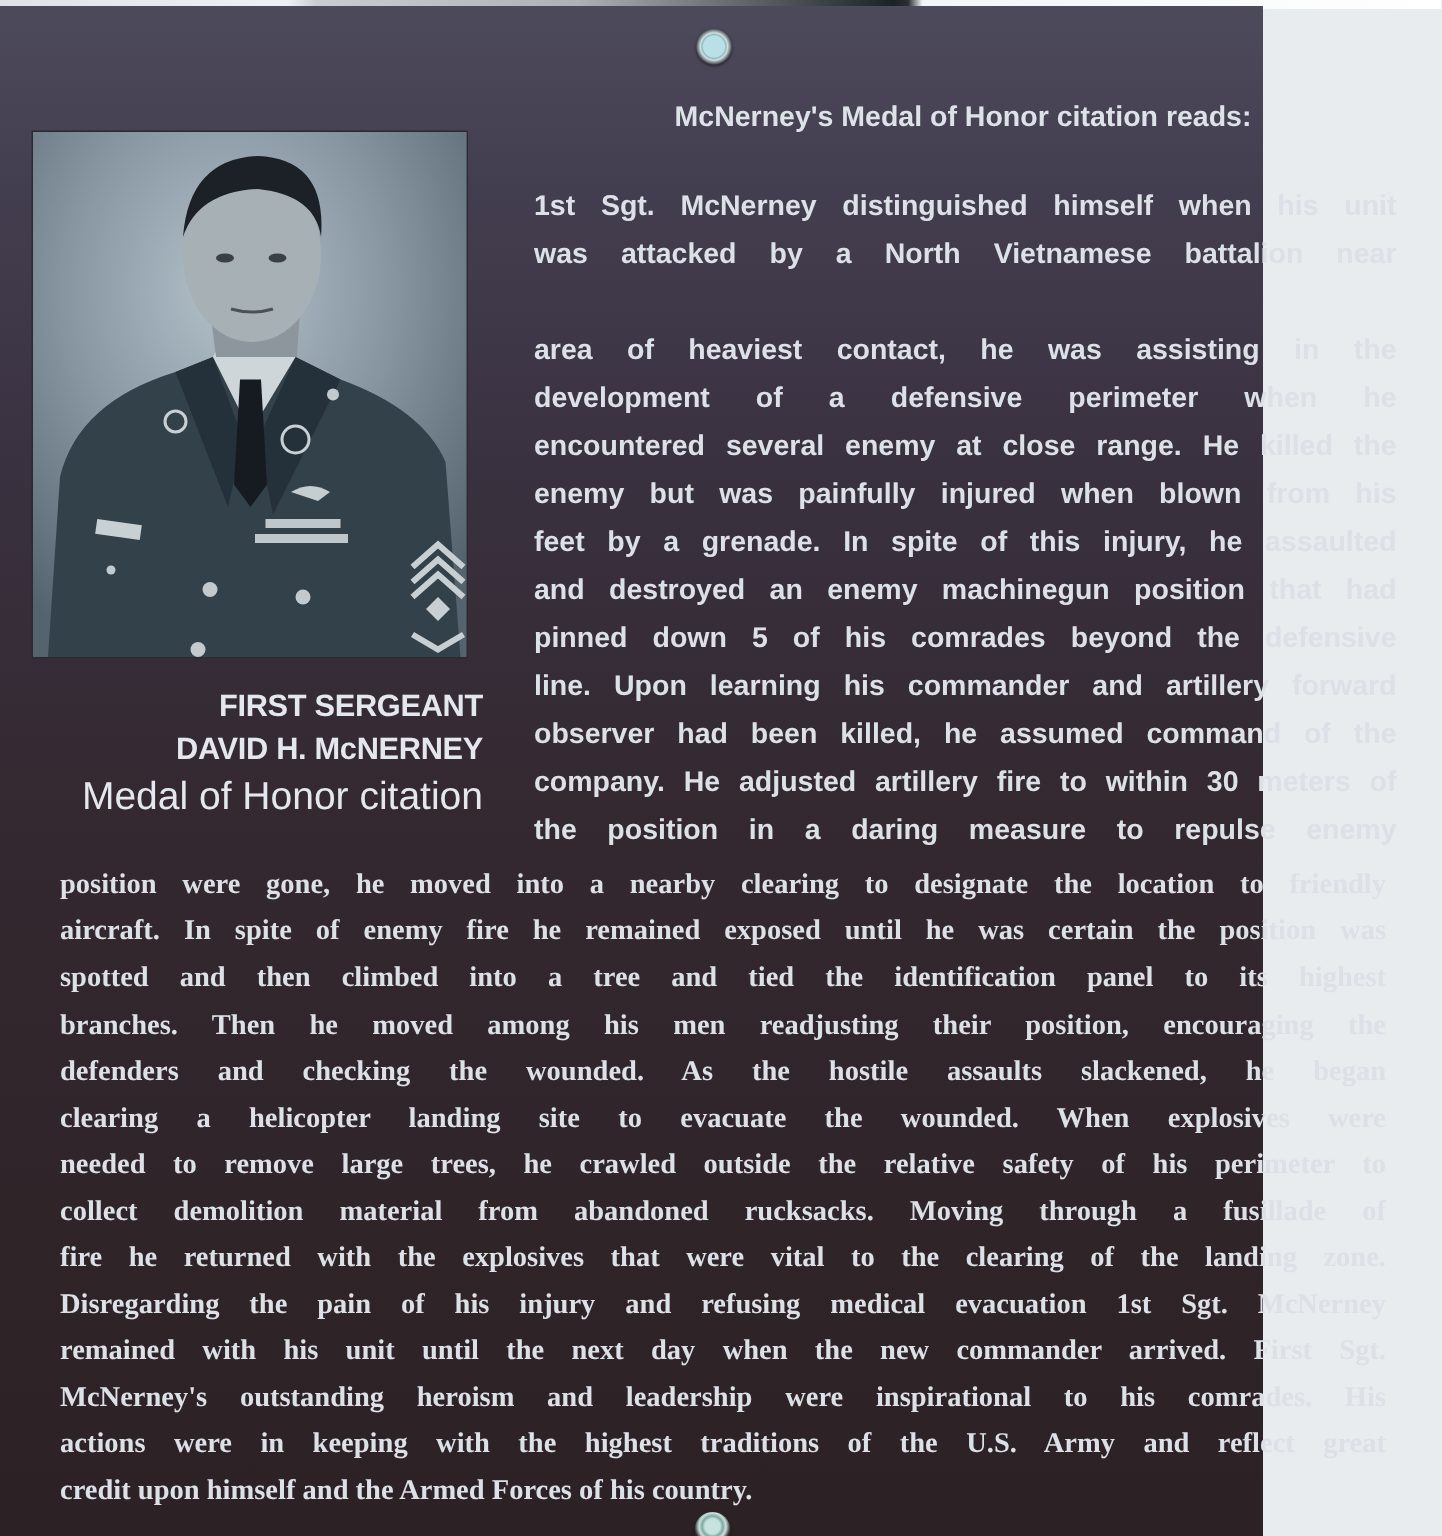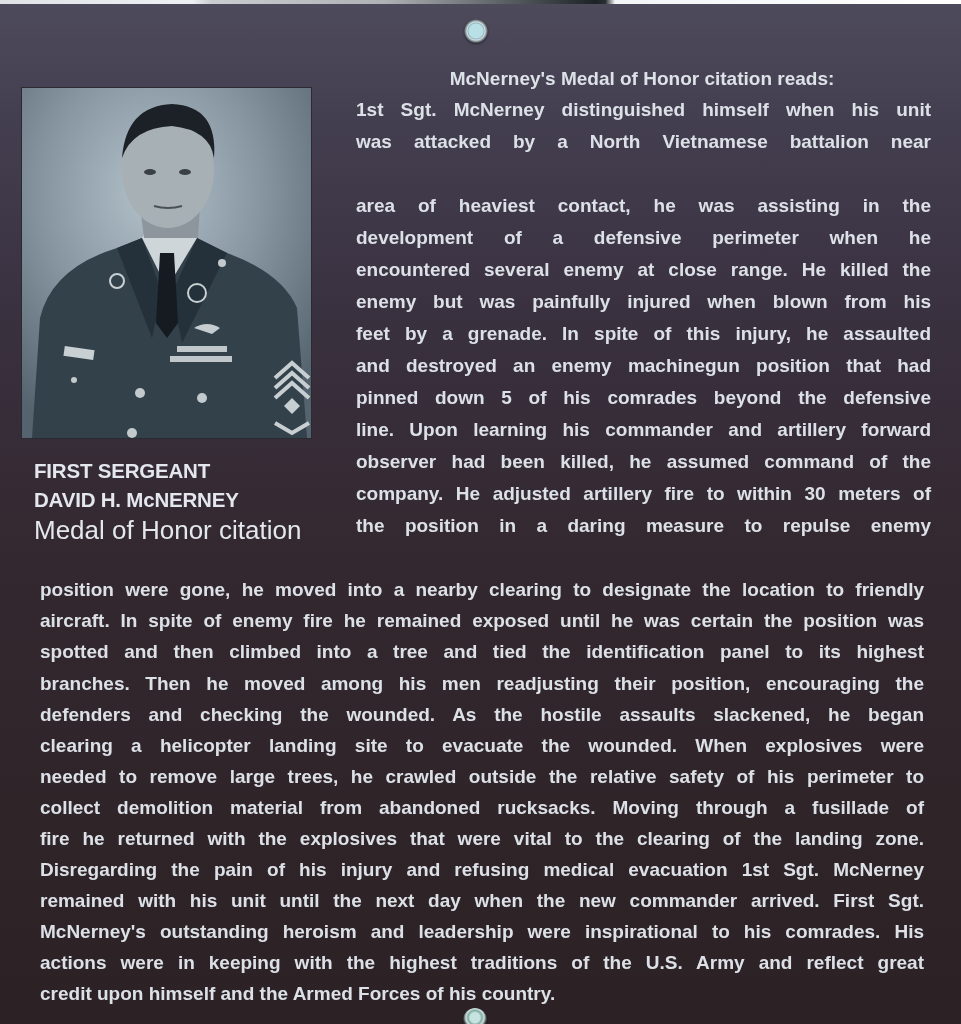--- a/index.html
+++ b/index.html
@@ -6,21 +6,21 @@
   body {
     width: 961px; height: 1024px; overflow: hidden; position: relative;
     background: #e8ecef;
     font-family: "Liberation Sans", sans-serif;
   }
   .sky-strip {
     position: absolute; left: 0; top: 0; width: 961px; height: 6px;
     background: linear-gradient(90deg, #dfe3e6 0%, #eef1f3 20%, #c9cdd0 22%, #aeb2b5 40%, #1d2226 62%, #2a2f33 63%, #f3f5f6 64%, #ffffff 100%);
   }
   .board {
-    position: absolute; left: 0; top: 4px; width: 961px; height: 1020px;
+    position: absolute; left: 0; top: 4px; width: 842px; height: 1020px;
     background: linear-gradient(180deg, #4d4a5c 0%, #433e4f 12%, #3a3140 30%, #33282f 55%, #2f2428 80%, #2c2226 100%);
     color: #dfe3ea;
   }
   .bolt {
     position: absolute; width: 24px; height: 24px; border-radius: 50%;
     background: radial-gradient(circle at 50% 50%, #b9e0e6 0 7px, #8fb9c0 8px, #d7dfe2 9px, #6e7a80 11px, #3f434c 12px);
     box-shadow: 0 1px 2px rgba(0,0,0,.5);
   }
   .bolt-top { left: 464px; top: 15px; }
   .bolt-bottom { left: 463px; top: 1004px;
@@ -28,40 +28,40 @@
 
   .photo {
     position: absolute; left: 22px; top: 84px; width: 289px; height: 350px;
     background: radial-gradient(ellipse at 45% 25%, #aebcc6 0%, #8d9ba6 35%, #5d6b76 70%, #4a5863 100%);
     box-shadow: 0 0 0 1px #2a2a30;
     overflow: hidden;
   }
   .photo svg { display: block; width: 100%; height: 100%; }
 
   .caption {
-    position: absolute; left: 34px; top: 452px; width: 300px;
-    text-align: left; color: #e4e7ee;
+    position: absolute; left: 22px; top: 452px; width: 300px;
+    text-align: right; color: #e4e7ee;
   }
   .caption .rank, .caption .name {
     font-weight: bold; font-size: 20.5px; line-height: 29px; letter-spacing: -0.2px;
   }
   .caption .subtitle { font-size: 26px; line-height: 32px; }
 
   .heading {
     position: absolute; left: 356px; top: 62px; width: 572px;
     text-align: center; font-weight: bold; font-size: 19px; line-height: 26px;
     color: #dde1e8;
   }
   .text-line {
     position: absolute; font-weight: bold; font-size: 19px; line-height: 24px;
     color: #dce0e7; white-space: nowrap;
     text-align: justify; text-align-last: justify;
   }
-  .col-right { left: 356px; width: 575px; }
-  .col-full { left: 40px; width: 884px; }
+  .col-right { left: 356px; width: 575px; margin-top: 28px; }
+  .col-full { left: 40px; width: 884px; font-family: Liberation Serif, serif; }
   .last-line { text-align-last: left; }
 </style>
 </head>
 <body>
 
 <div class="sky-strip"></div>
 
 <div class="board">
   <div class="bolt bolt-top"></div>
 

